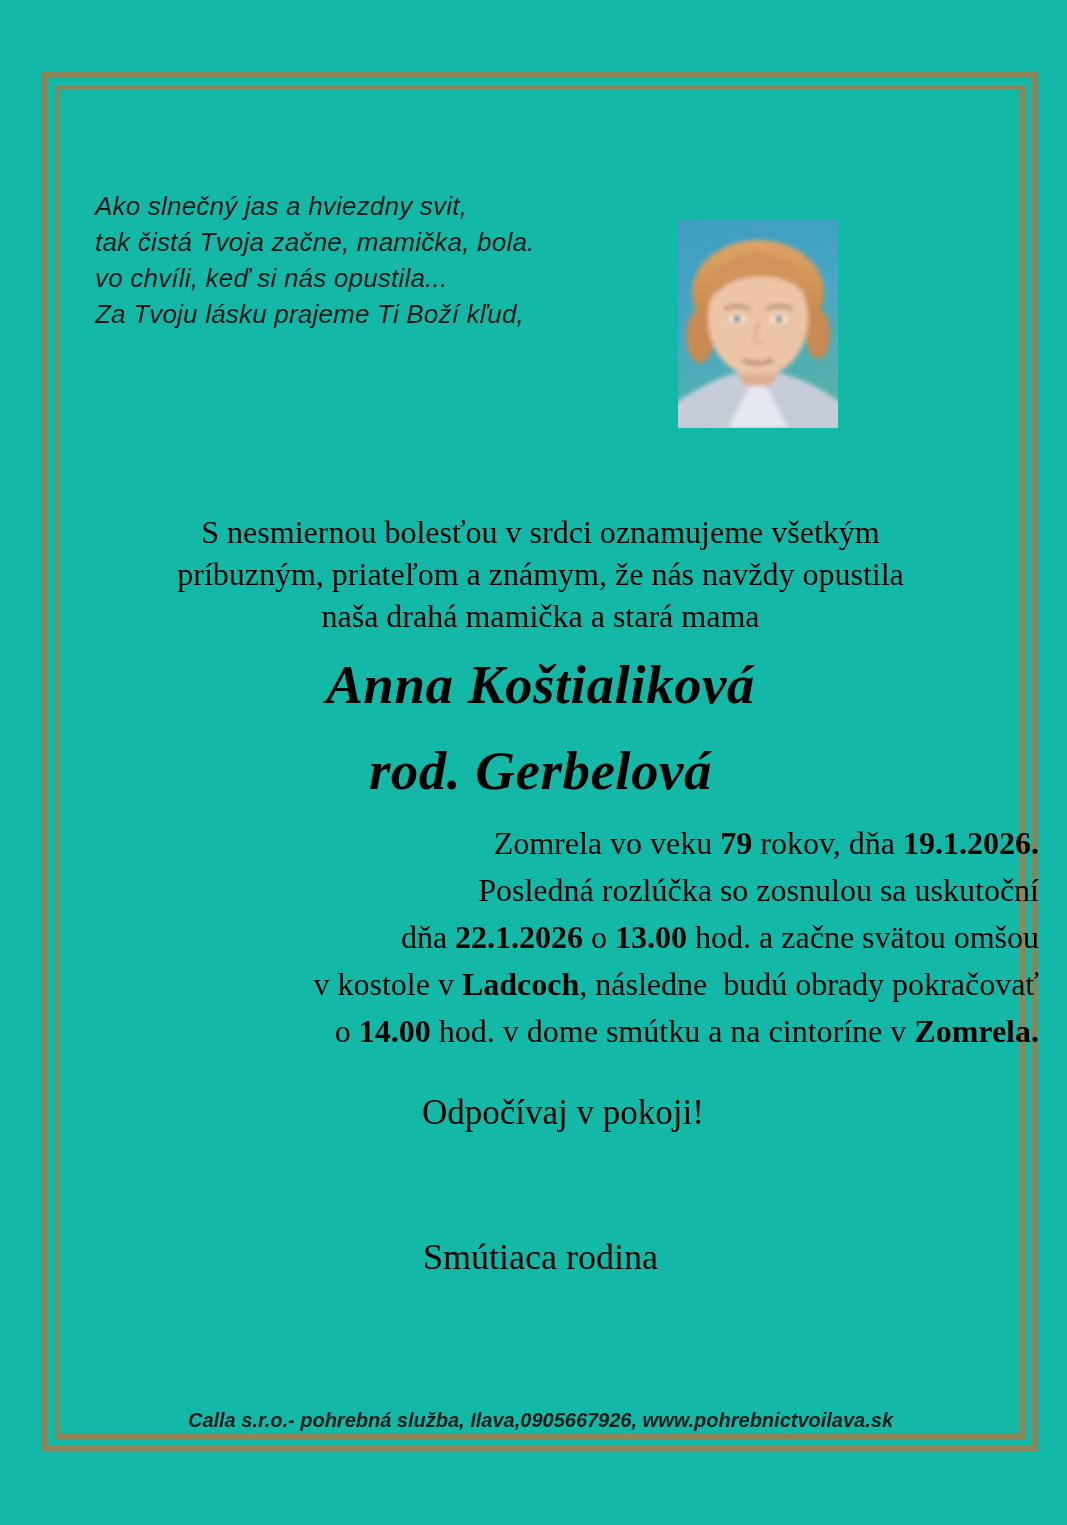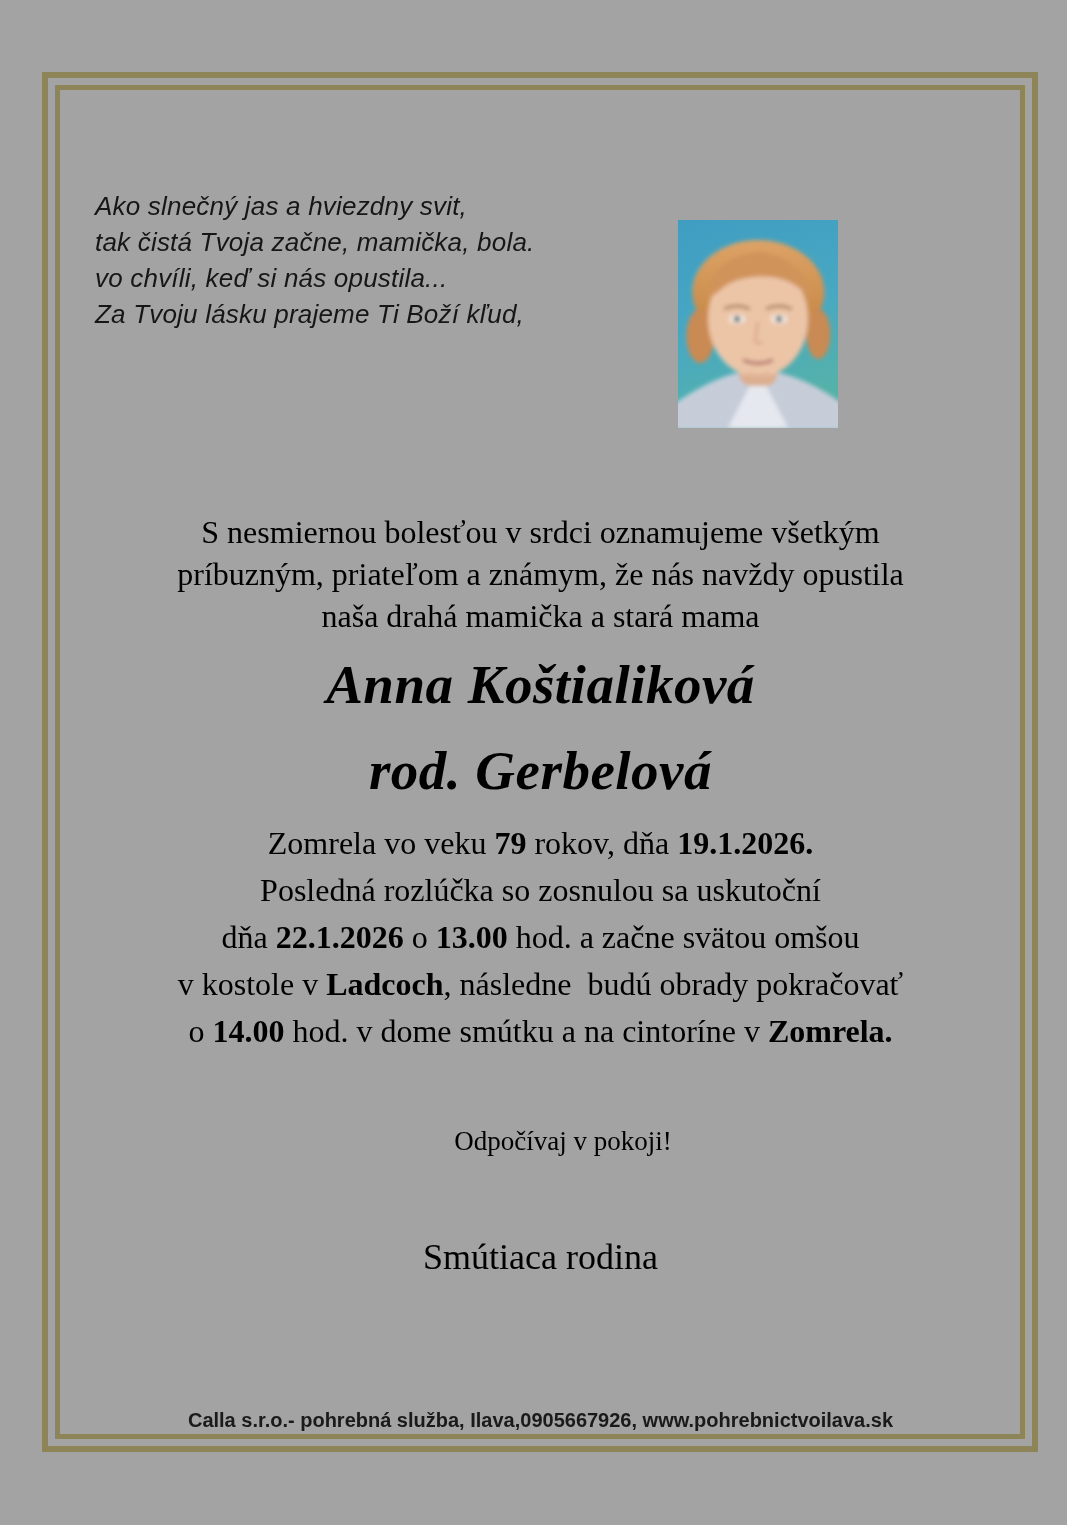--- a/index.html
+++ b/index.html
@@ -1,19 +1,19 @@
 <!DOCTYPE html>
 <html><head>
 <meta charset="utf-8">
 <style>
   html,body{margin:0;padding:0;background:#ffffff;}
   .page{
     position:relative;
     width:1067px;height:1525px;
-    background:#a3a3a3;
+    background:#14b8a6;
     overflow:hidden;
     color:#000;
     font-family:"Liberation Serif","DejaVu Serif",serif;
   }
   .frame-outer{
     position:absolute;left:42px;top:72px;width:996px;height:1380px;
     border:6px solid #8d8558;box-sizing:border-box;
   }
   .frame-inner{
     position:absolute;left:7px;top:7px;right:7px;bottom:7px;
@@ -39,31 +39,31 @@
   }
   .name-block{
     top:642px;
     font-size:55px;line-height:86px;
     font-weight:bold;font-style:italic;
     letter-spacing:.5px;
   }
   .details{
     top:820px;font-size:32px;line-height:47px;
   }
-  .details .line{white-space:pre-wrap;}
+  .details .line{white-space:pre-wrap;text-align:right;}
   .farewell{
-    top:1119px;font-size:27px;line-height:44px;padding-left:45px;
+    top:1091px;font-size:35px;line-height:44px;padding-left:45px;
   }
   .signature{
     top:1232px;font-size:36px;line-height:50px;font-weight:normal;
   }
   .footer{
     top:1406px;
     font-family:"Liberation Sans","DejaVu Sans",sans-serif;
-    font-weight:bold;
+    font-style:italic;font-weight:bold;
     font-size:20px;line-height:28px;
     color:#1a1a1a;
   }
   .b{font-weight:bold;}
 </style>
 </head>
 <body>
 
 <div class="page">
 

